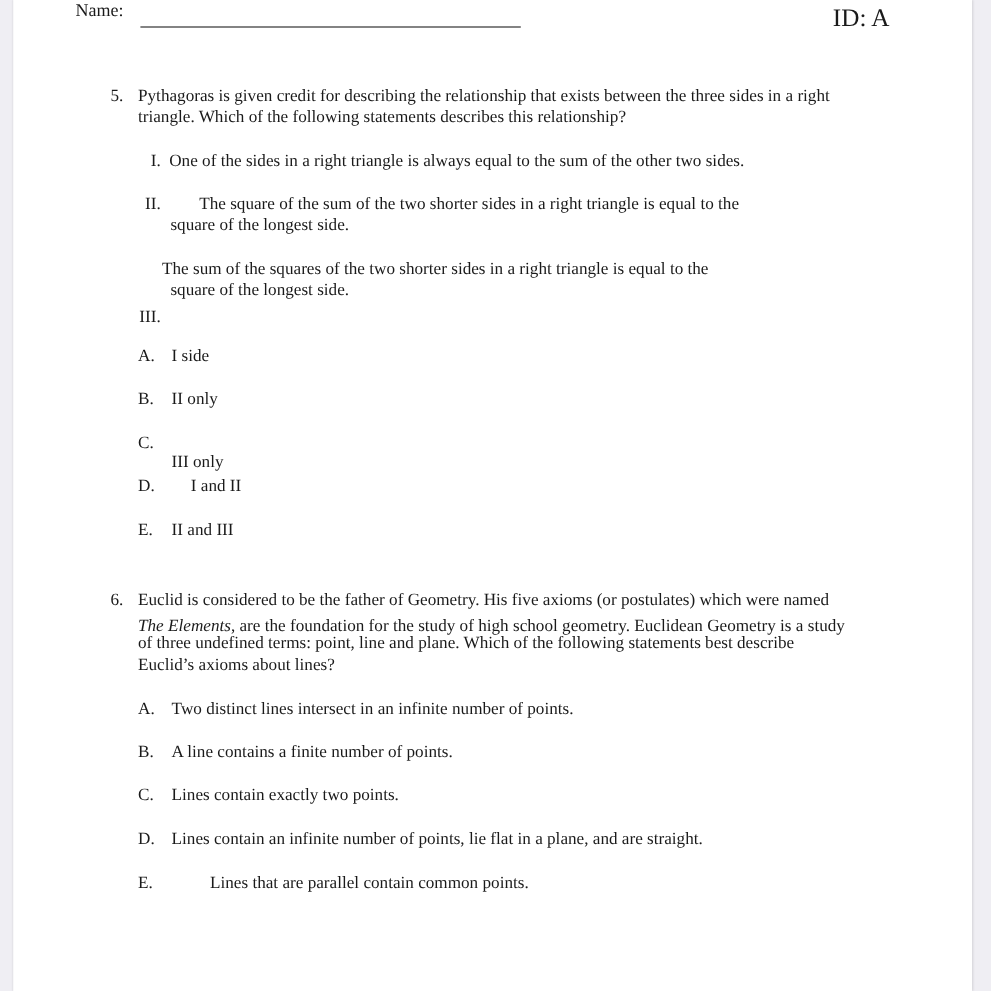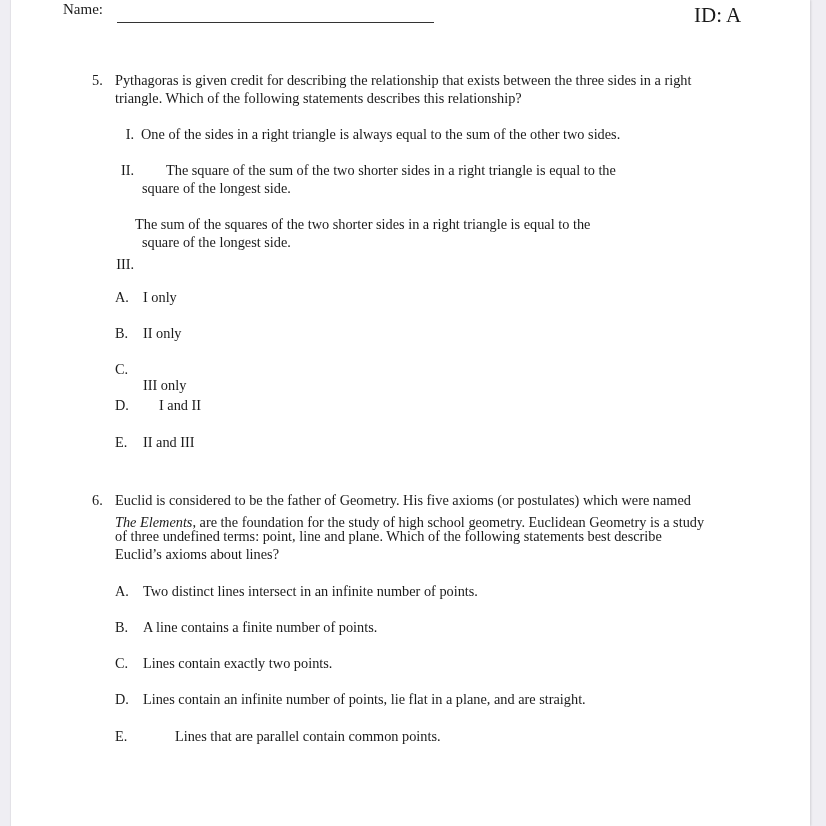--- a/index.html
+++ b/index.html
@@ -63,21 +63,21 @@
       <span class="qtext" style="left:131px; top:179px;">square of  the longest side.</span>
     </div>
     <div>
       <span class="roman" style="left:99px; top:215px;margin-top:40px;">III.</span>
       <span class="qtext" style="left:124px; top:215px;">The sum of the squares of the two shorter sides in a right triangle is equal to the</span>
       <span class="qtext" style="left:131px; top:233px;">square of the longest side.</span>
     </div>
 
     <div>
       <span class="letter" style="left:104px; top:288px;">A.</span>
-      <span class="qtext" style="left:132px; top:288px;">I only</span>
+      <span class="qtext" style="left:132px; top:288px;">I side</span>
     </div>
     <div>
       <span class="letter" style="left:104px; top:324px;">B.</span>
       <span class="qtext" style="left:132px; top:324px;">II only</span>
     </div>
     <div>
       <span class="letter" style="left:104px; top:360px;">C.</span>
       <span class="qtext" style="left:132px; top:360px;margin-top:16px;">III only</span>
     </div>
     <div>

